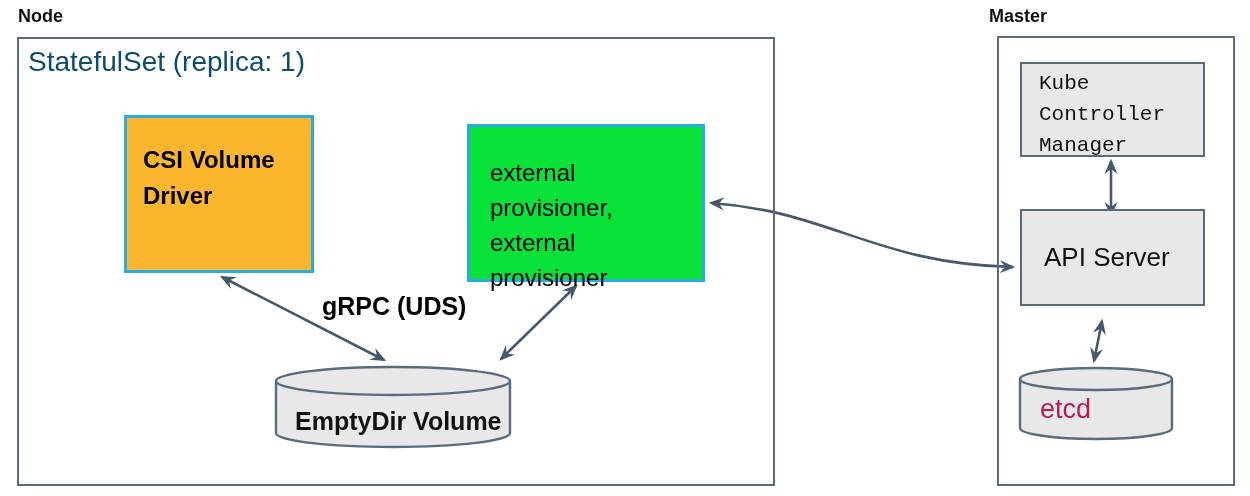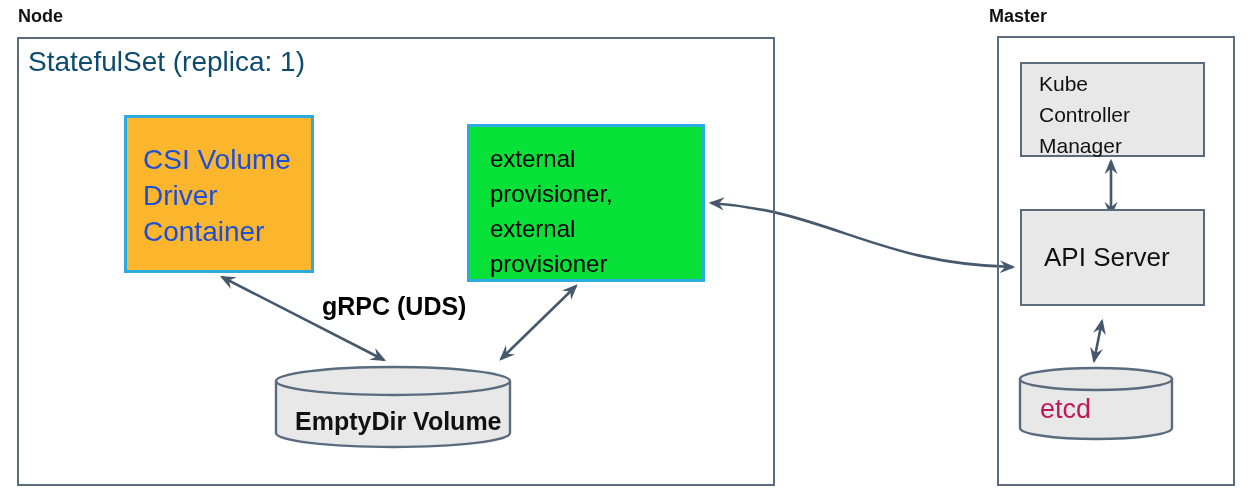--- a/index.html
+++ b/index.html
@@ -42,29 +42,29 @@
   
   .comp-box {
     box-sizing: border-box;
     border: 3px solid #2aabe2;
   }
   .csi-box {
     background: #fcb62d;
     padding: 24px 8px 0 16px;
   }
   .csi-box .line {
-    font-size: 28px;
-    font-weight: normal;
-    color: #1d4ed8;
+    font-size: 24px;
+    font-weight: bold;
+    color: #000000;
     line-height: 36px;
     white-space: nowrap;
   }
   .ext-box {
     background: #07e138;
-    padding: 14px 6px 0 20px;
+    padding: 28px 6px 0 20px;
   }
   .ext-box .line {
     font-size: 24px;
     font-weight: normal;
     color: #000000;
     line-height: 35px;
     white-space: nowrap;
   }
 
   
@@ -154,39 +154,38 @@
 
   <div class="abs region-label" style="left:18px; top:6px;">Node</div>
 
   <div class="abs outline-box" style="left:17px; top:37px; width:758px; height:449px;"></div>
 
   <div class="abs statefulset-label" style="left:28px; top:46px;">StatefulSet (replica: 1)</div>
 
   <div class="abs comp-box csi-box" style="left:124px; top:115px; width:190px; height:158px;">
     <div class="line">CSI Volume</div>
     <div class="line">Driver</div>
-    <div class="line">Container</div>
   </div>
 
   <div class="abs comp-box ext-box" style="left:467px; top:124px; width:238px; height:158px;">
     <div class="line">external</div>
     <div class="line">provisioner,</div>
     <div class="line">external</div>
     <div class="line">provisioner</div>
   </div>
 
   <div class="abs cyl-label" style="left:295px; top:407px;">EmptyDir Volume</div>
 
   <div class="abs grpc-label" style="left:322px; top:292px;">gRPC (UDS)</div>
 
   <div class="abs region-label" style="left:989px; top:6px;">Master</div>
 
   <div class="abs outline-box" style="left:997px; top:36px; width:238px; height:450px;"></div>
 
-  <div class="abs gray-box kcm-box" style="left:1020px; top:62px; width:185px; height:95px;">
+  <div class="abs gray-box kcm-box" style="left:1020px; top:62px; width:185px; height:95px;font-family:Liberation Mono, monospace;">
     <div class="line">Kube</div>
     <div class="line">Controller</div>
     <div class="line">Manager</div>
   </div>
 
   <div class="abs gray-box api-box" style="left:1020px; top:209px; width:185px; height:97px;">
     <div class="line">API Server</div>
   </div>
 
   <div class="abs etcd-label" style="left:1040px; top:394px;">etcd</div>

